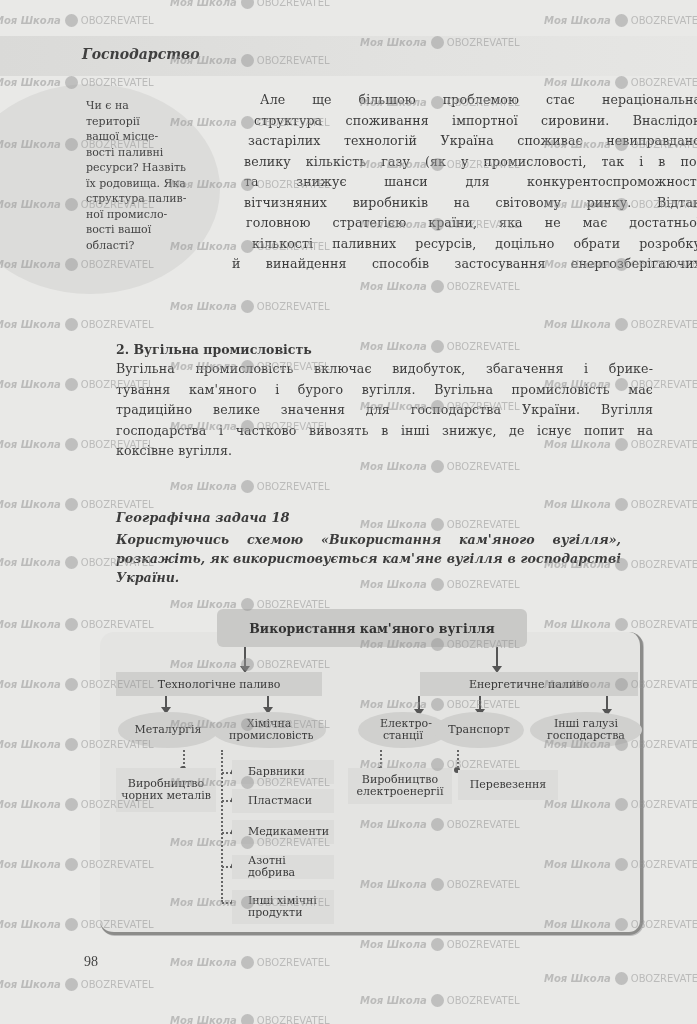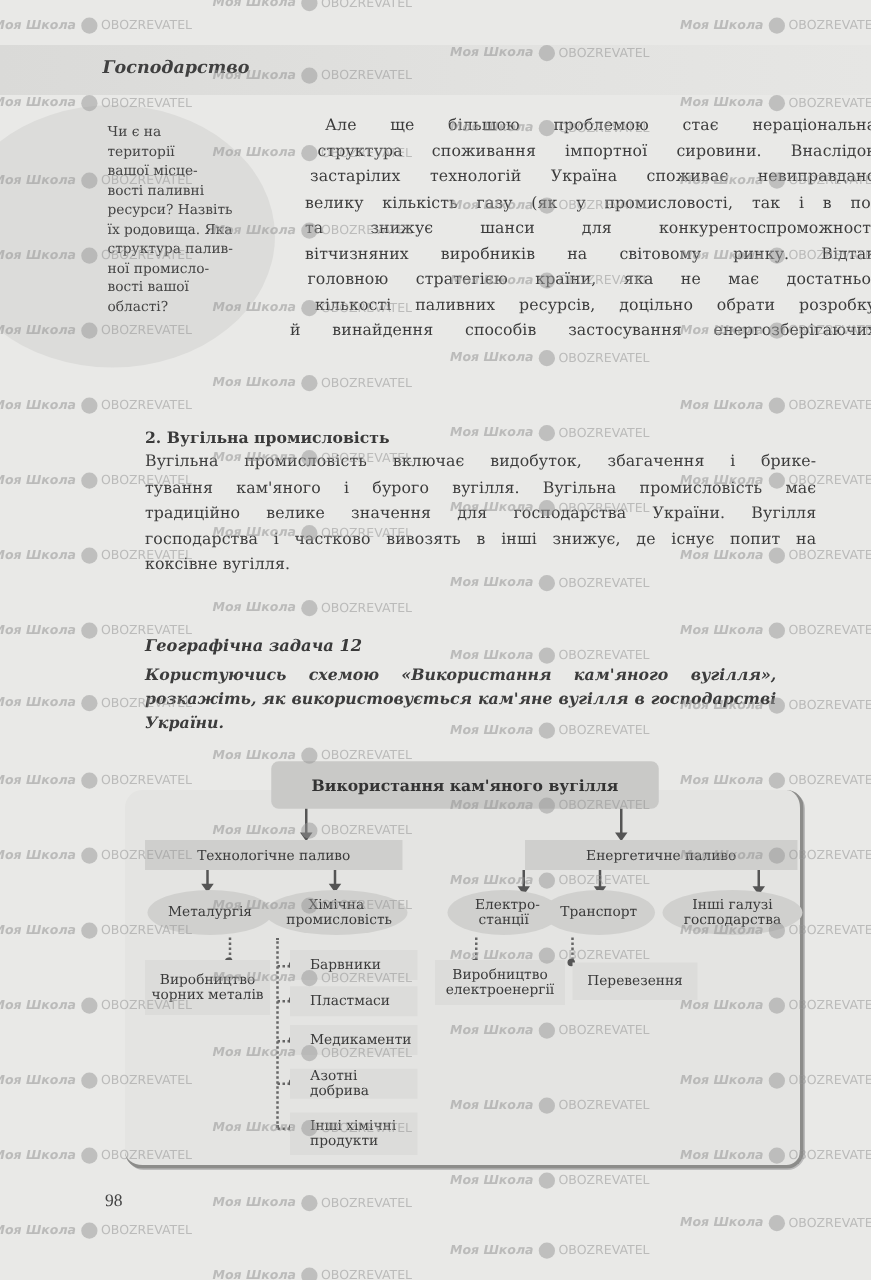--- a/index.html
+++ b/index.html
@@ -142,21 +142,21 @@
 
 <div class="sec-title">2. Вугільна промисловість</div>
 <div class="para" style="left:116px;top:359px;width:537px;">
   <span class="ln j">Вугільна промисловість включає видобуток, збагачення і брике-</span>
   <span class="ln j">тування кам'яного і бурого вугілля. Вугільна промисловість має</span>
   <span class="ln j">традиційно велике значення для господарства України. Вугілля</span>
   <span class="ln j">господарства і частково вивозять в інші знижує, де існує попит на</span>
   <span class="ln">коксівне вугілля.</span>
 </div>
 
-<div class="task-title">Географічна задача 12</div>
+<div class="task-title">Географічна задача 18</div>
 <div class="task-text">
   <span class="ln j">Користуючись схемою «Використання кам'яного вугілля»,</span>
   <span class="ln j">розкажіть, як використовується кам'яне вугілля в господарстві</span>
   <span class="ln">України.</span>
 </div>
 
 <div class="diagram-frame"></div>
 <div class="d-title">Використання кам'яного вугілля</div>
 
 <div class="arrow" style="left:244px;top:647px;height:20px;"></div>

